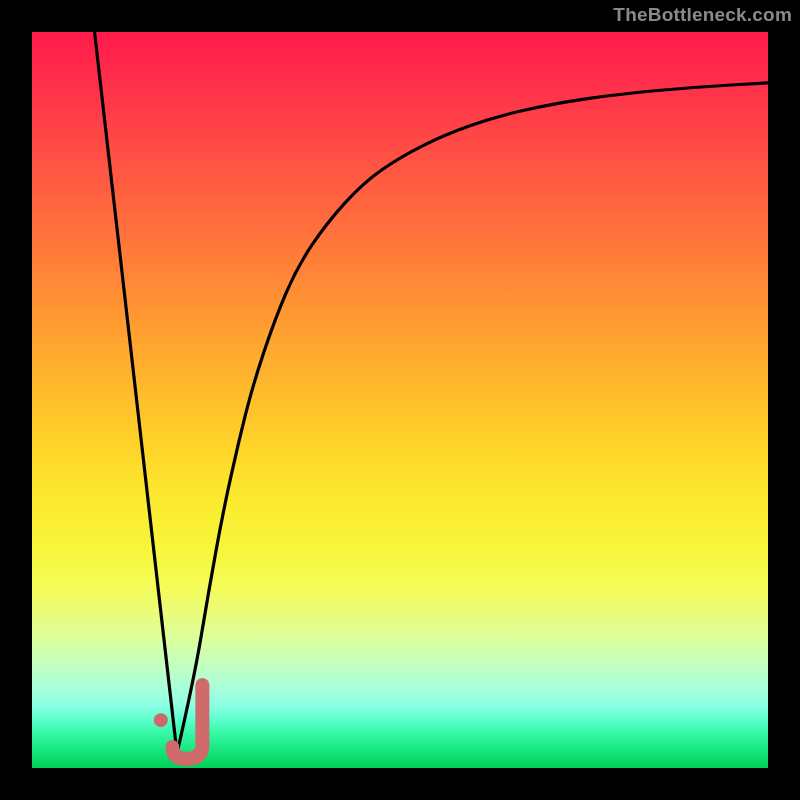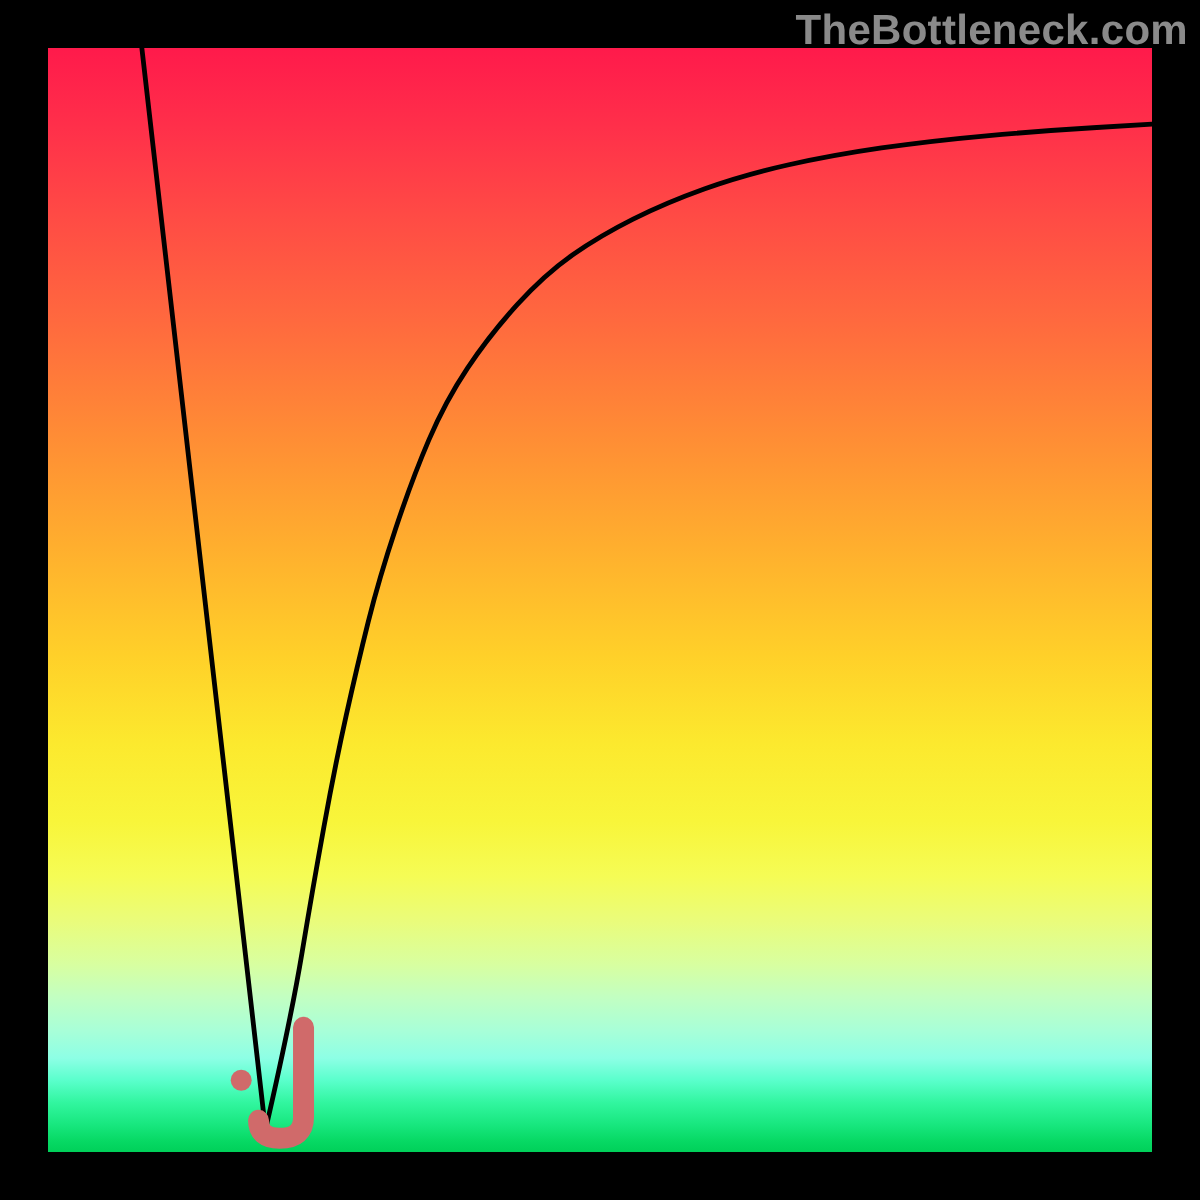--- a/index.html
+++ b/index.html
@@ -55,21 +55,21 @@
   }
   .curve-layer {
     position: absolute;
     inset: 0;
   }
   .watermark {
     position: absolute;
     top: 4px;
     right: 8px;
     font-family: Arial, Helvetica, sans-serif;
-    font-size: 28px;
+    font-size: 19px;
     font-weight: bold;
     color: #8a8a8a;
     letter-spacing: 0.2px;
   }
 </style>
 </head>
 <body>
 
 <div class="frame">
 

